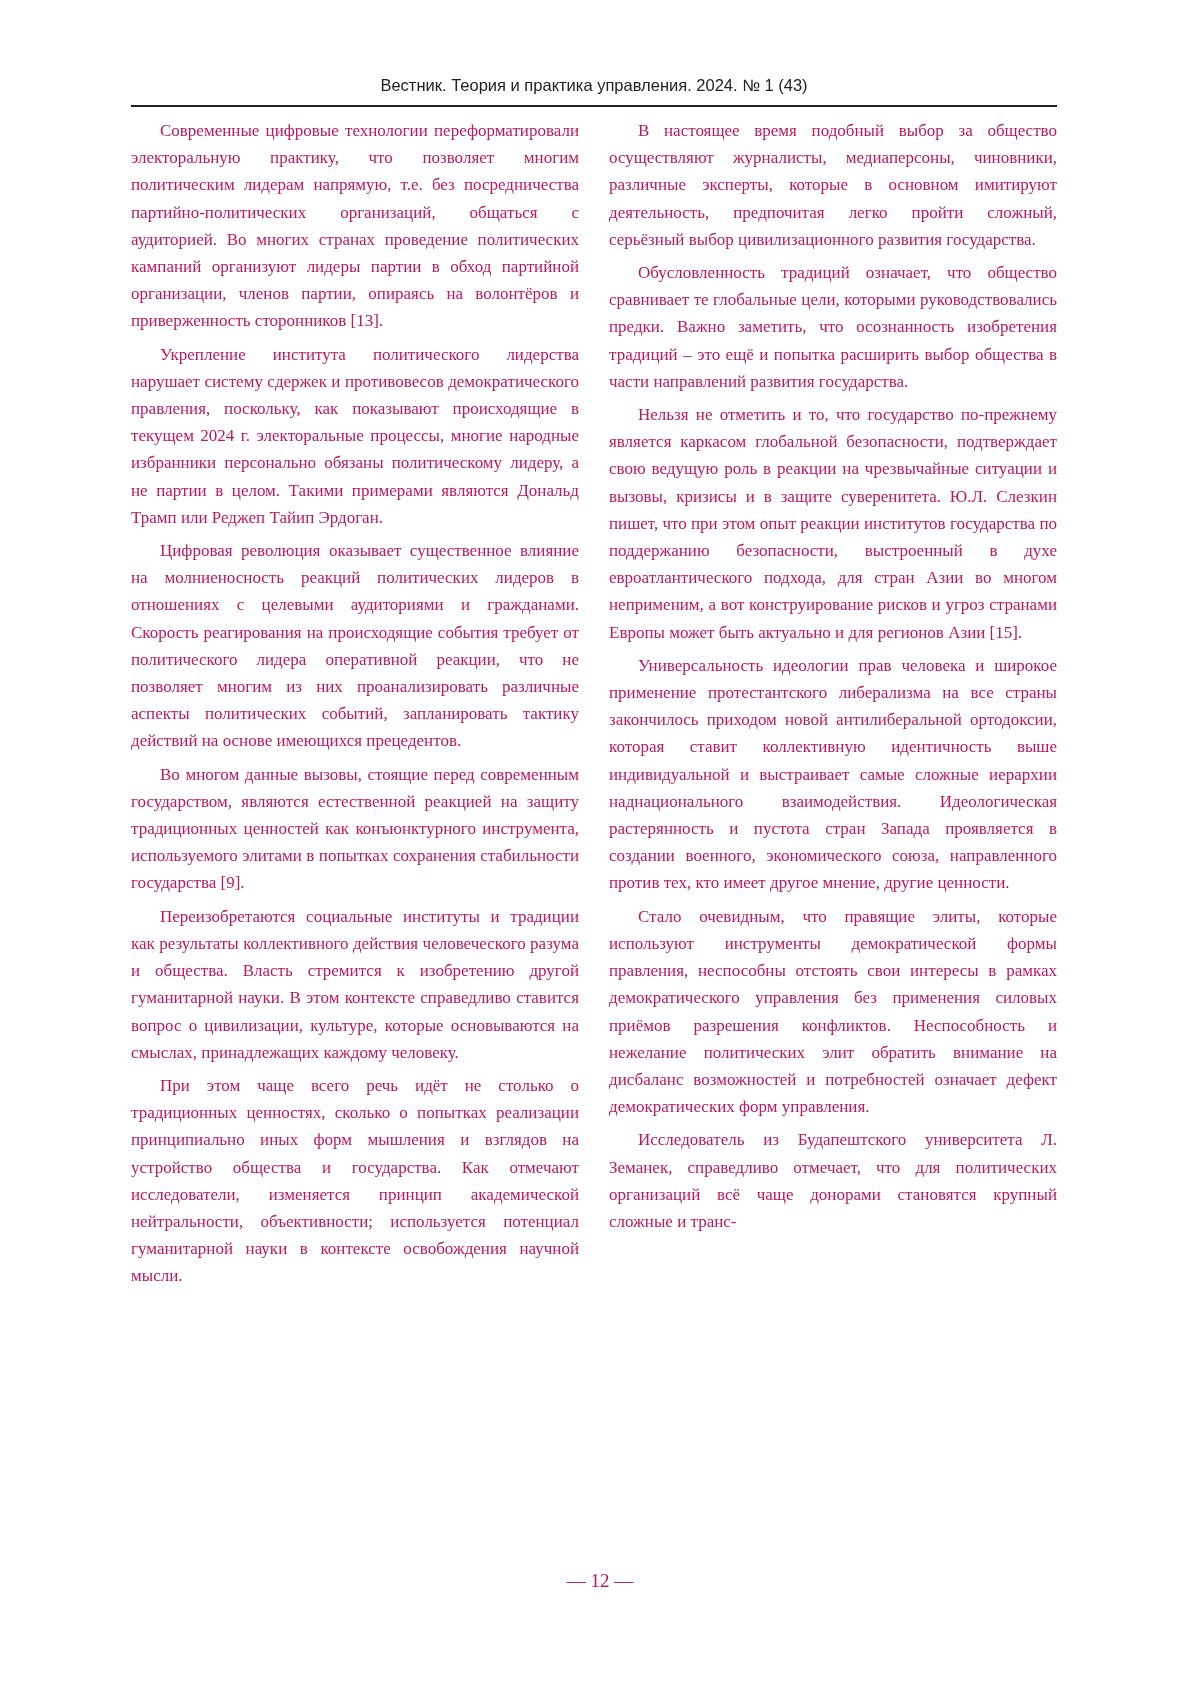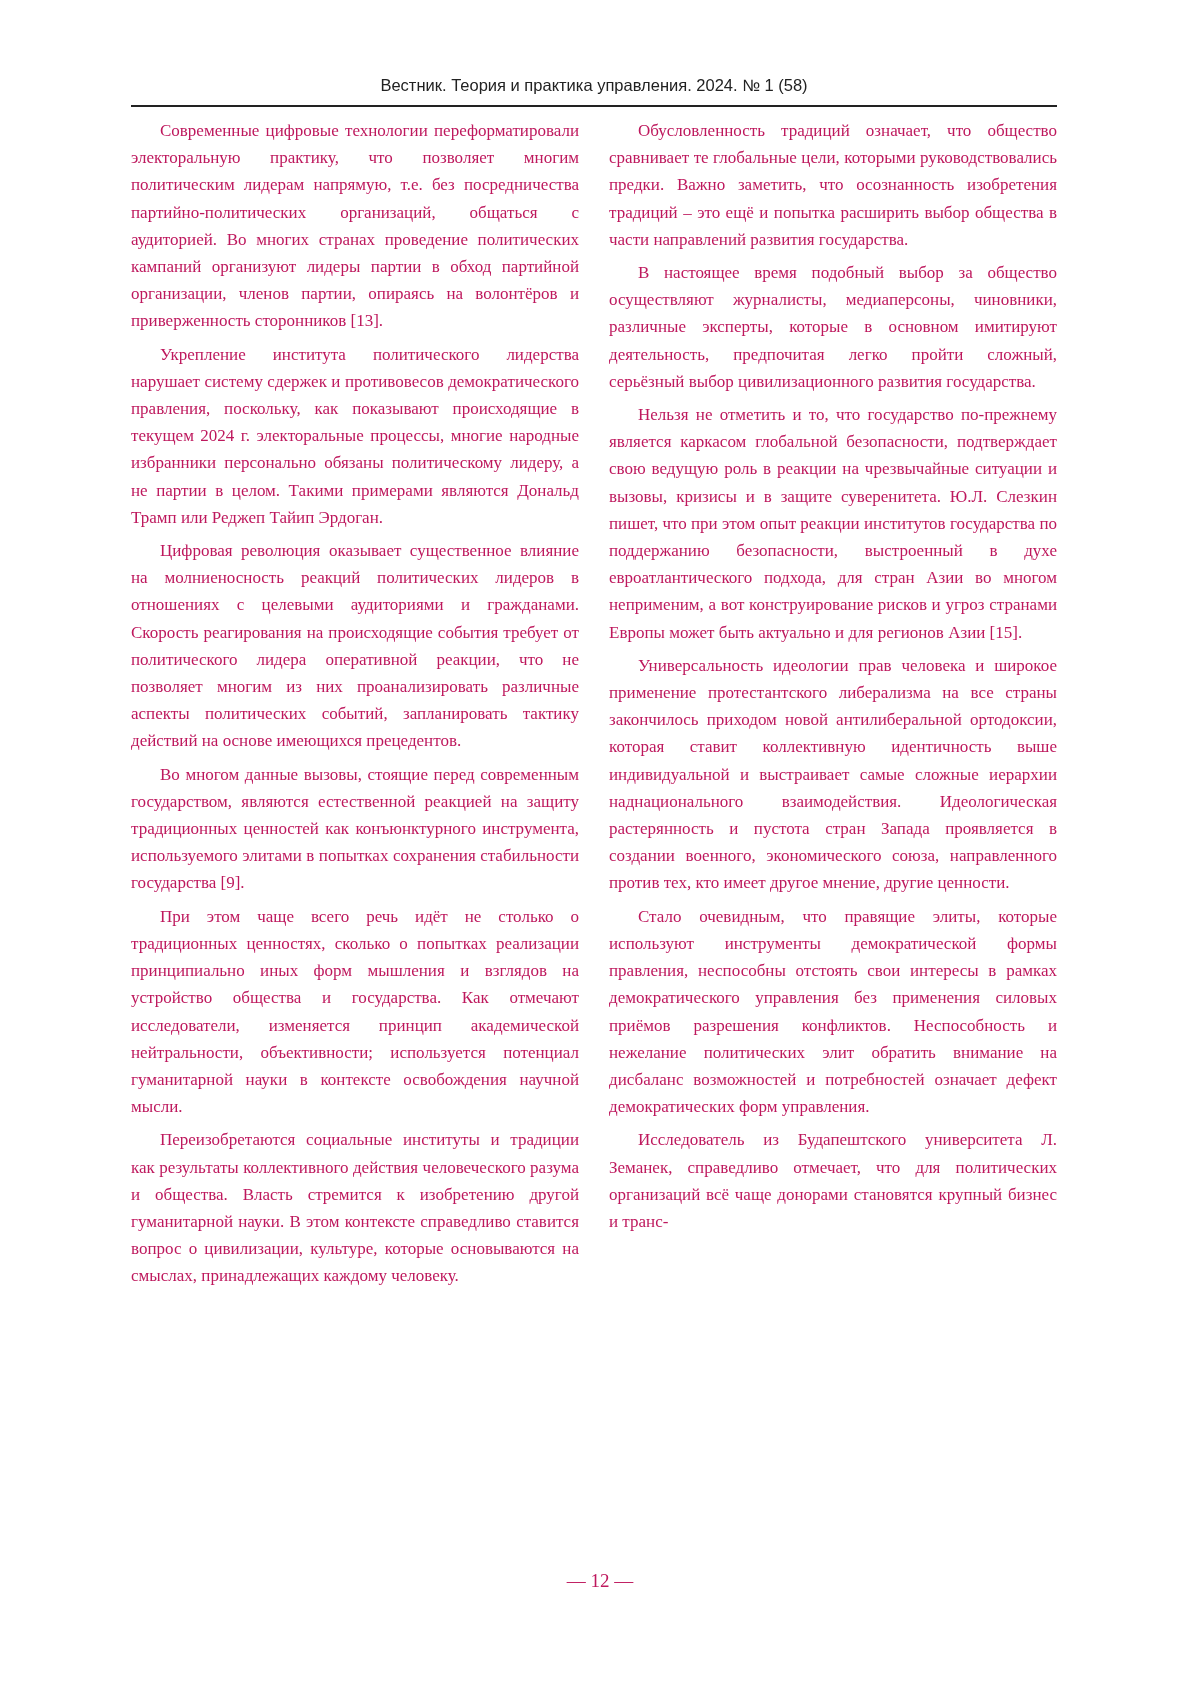--- a/index.html
+++ b/index.html
@@ -20,35 +20,35 @@
   .col p { margin: 0 0 6px 0; text-indent: 29px; }
   .folio {
     position: absolute; left: 0; top: 1570px; width: 1200px; text-align: center;
     font-family: "Liberation Serif", serif; font-size: 19px; color: #be185d;
   }
 </style>
 </head>
 <body>
 
 <div class="page">
-  <div class="running-head">Вестник. Теория и практика управления. 2024. № 1 (58)</div>
+  <div class="running-head">Вестник. Теория и практика управления. 2024. № 1 (43)</div>
   <div class="rule"></div>
 
   <div class="col left">
     <p>Современные цифровые технологии переформатировали электоральную практику, что позволяет многим политическим лидерам напрямую, т.е. без посредничества партийно-политических организаций, общаться с аудиторией. Во многих странах проведение политических кампаний организуют лидеры партии в обход партийной организации, членов партии, опираясь на волонтёров и приверженность сторонников [13].</p>
     <p>Укрепление института политического лидерства нарушает систему сдержек и противовесов демократического правления, поскольку, как показывают происходящие в текущем 2024 г. электоральные процессы, многие народные избранники персонально обязаны политическому лидеру, а не партии в целом. Такими примерами являются Дональд Трамп или Реджеп Тайип Эрдоган.</p>
     <p>Цифровая революция оказывает существенное влияние на молниеносность реакций политических лидеров в отношениях с целевыми аудиториями и гражданами. Скорость реагирования на происходящие события требует от политического лидера оперативной реакции, что не позволяет многим из них проанализировать различные аспекты политических событий, запланировать тактику действий на основе имеющихся прецедентов.</p>
     <p>Во многом данные вызовы, стоящие перед современным государством, являются естественной реакцией на защиту традиционных ценностей как конъюнктурного инструмента, используемого элитами в попытках сохранения стабильности государства [9].</p>
+    <p>Переизобретаются социальные институты и традиции как результаты коллективного действия человеческого разума и общества. Власть стремится к изобретению другой гуманитарной науки. В этом контексте справедливо ставится вопрос о цивилизации, культуре, которые основываются на смыслах, принадлежащих каждому человеку.</p>
     <p>При этом чаще всего речь идёт не столько о традиционных ценностях, сколько о попытках реализации принципиально иных форм мышления и взглядов на устройство общества и государства. Как отмечают исследователи, изменяется принцип академической нейтральности, объективности; используется потенциал гуманитарной науки в контексте освобождения научной мысли.</p>
-    <p>Переизобретаются социальные институты и традиции как результаты коллективного действия человеческого разума и общества. Власть стремится к изобретению другой гуманитарной науки. В этом контексте справедливо ставится вопрос о цивилизации, культуре, которые основываются на смыслах, принадлежащих каждому человеку.</p>
   </div>
 
   <div class="col right">
+    <p>В настоящее время подобный выбор за общество осуществляют журналисты, медиаперсоны, чиновники, различные эксперты, которые в основном имитируют деятельность, предпочитая легко пройти сложный, серьёзный выбор цивилизационного развития государства.</p>
     <p>Обусловленность традиций означает, что общество сравнивает те глобальные цели, которыми руководствовались предки. Важно заметить, что осознанность изобретения традиций – это ещё и попытка расширить выбор общества в части направлений развития государства.</p>
-    <p>В настоящее время подобный выбор за общество осуществляют журналисты, медиаперсоны, чиновники, различные эксперты, которые в основном имитируют деятельность, предпочитая легко пройти сложный, серьёзный выбор цивилизационного развития государства.</p>
     <p>Нельзя не отметить и то, что государство по-прежнему является каркасом глобальной безопасности, подтверждает свою ведущую роль в реакции на чрезвычайные ситуации и вызовы, кризисы и в защите суверенитета. Ю.Л. Слезкин пишет, что при этом опыт реакции институтов государства по поддержанию безопасности, выстроенный в духе евроатлантического подхода, для стран Азии во многом неприменим, а вот конструирование рисков и угроз странами Европы может быть актуально и для регионов Азии [15].</p>
     <p>Универсальность идеологии прав человека и широкое применение протестантского либерализма на все страны закончилось приходом новой антилиберальной ортодоксии, которая ставит коллективную идентичность выше индивидуальной и выстраивает самые сложные иерархии наднационального взаимодействия. Идеологическая растерянность и пустота стран Запада проявляется в создании военного, экономического союза, направленного против тех, кто имеет другое мнение, другие ценности.</p>
     <p>Стало очевидным, что правящие элиты, которые используют инструменты демократической формы правления, неспособны отстоять свои интересы в рамках демократического управления без применения силовых приёмов разрешения конфликтов. Неспособность и нежелание политических элит обратить внимание на дисбаланс возможностей и потребностей означает дефект демократических форм управления.</p>
-    <p>Исследователь из Будапештского университета Л. Земанек, справедливо отмечает, что для политических организаций всё чаще донорами становятся крупный бизнес и транс-</p>
+    <p>Исследователь из Будапештского университета Л. Земанек, справедливо отмечает, что для политических организаций всё чаще донорами становятся крупный сложные и транс-</p>
   </div>
 
   <div class="folio">— 12 —</div>
 </div>
 
 </body></html>

